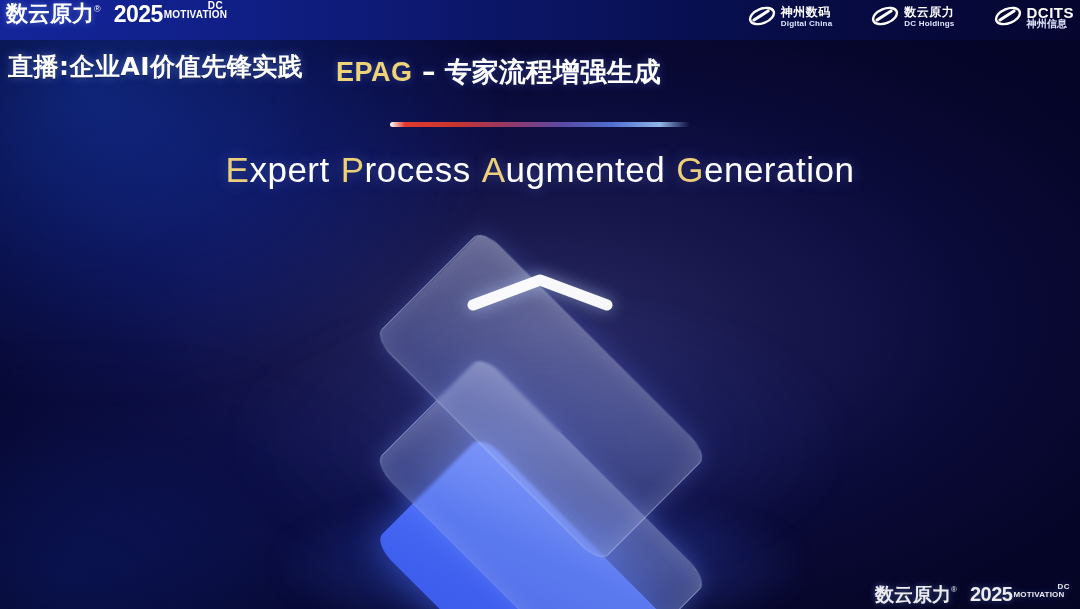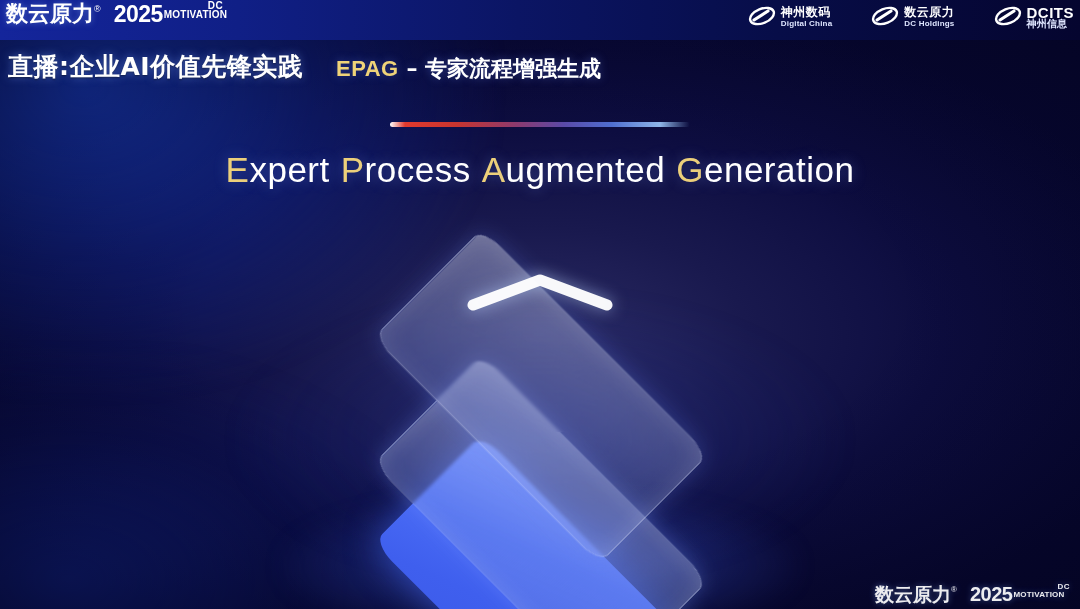--- a/index.html
+++ b/index.html
@@ -106,21 +106,21 @@
     color: #ffffff;
     letter-spacing: 0.5px;
     font-family: "DejaVu Sans", "Liberation Sans", sans-serif;
     text-shadow: 0 0 8px rgba(120,160,255,0.55), 0 1px 2px rgba(0,0,0,0.6);
     white-space: nowrap;
   }
 
   
   .heading {
     position: absolute; left: 336px; top: 54px;
-    font-size: 22px; font-weight: bold;
+    font-size: 27px; font-weight: bold;
     white-space: nowrap;
     font-family: "DejaVu Sans", "Liberation Sans", sans-serif;
     text-shadow: 0 0 10px rgba(90,120,230,0.45);
   }
   .heading .gold {
     color: #efd378;
     font-family: "Liberation Sans", sans-serif;
     letter-spacing: 0.5px;
   }
   .heading .white { color: #ffffff; }

